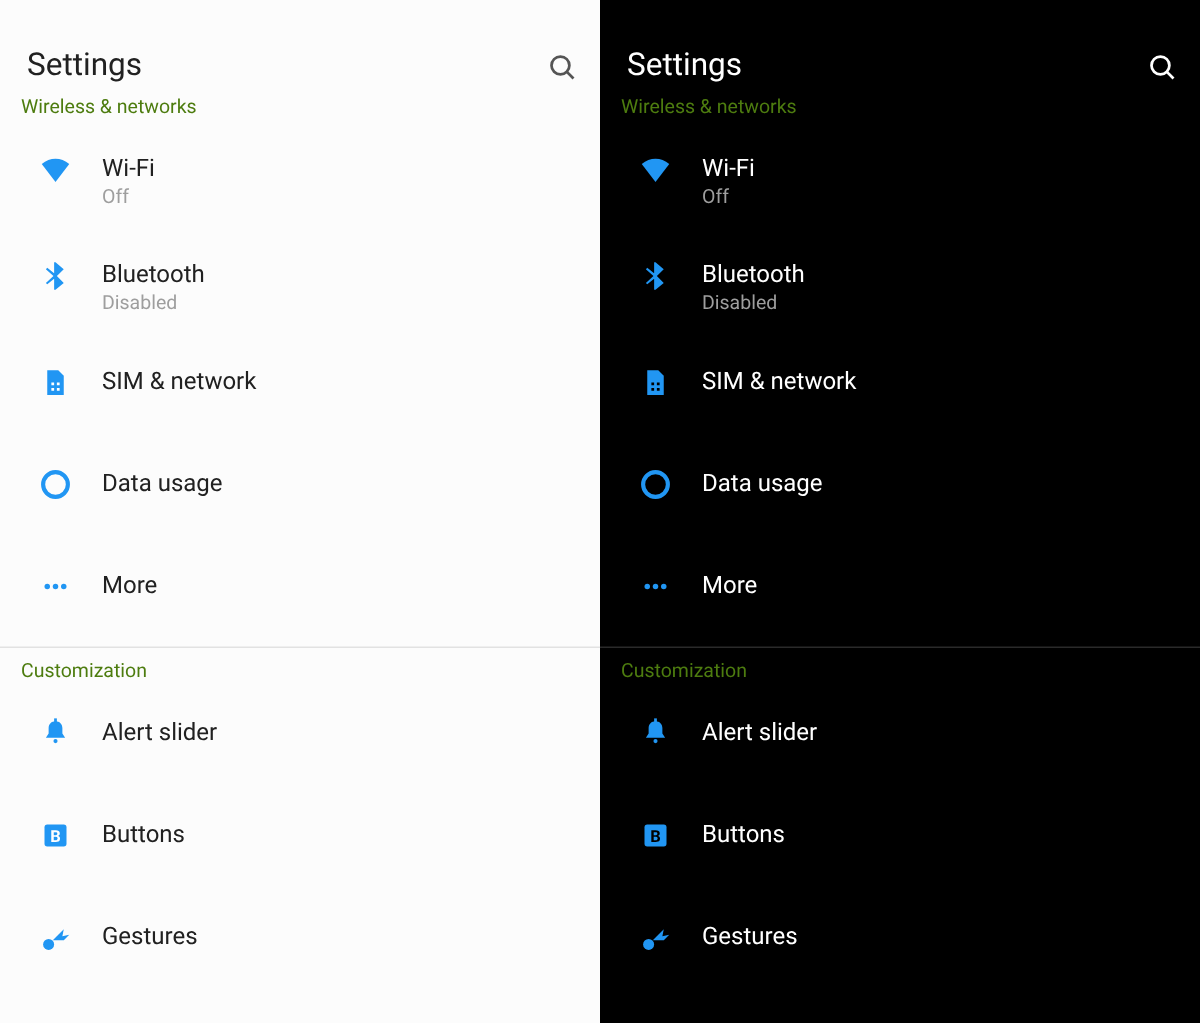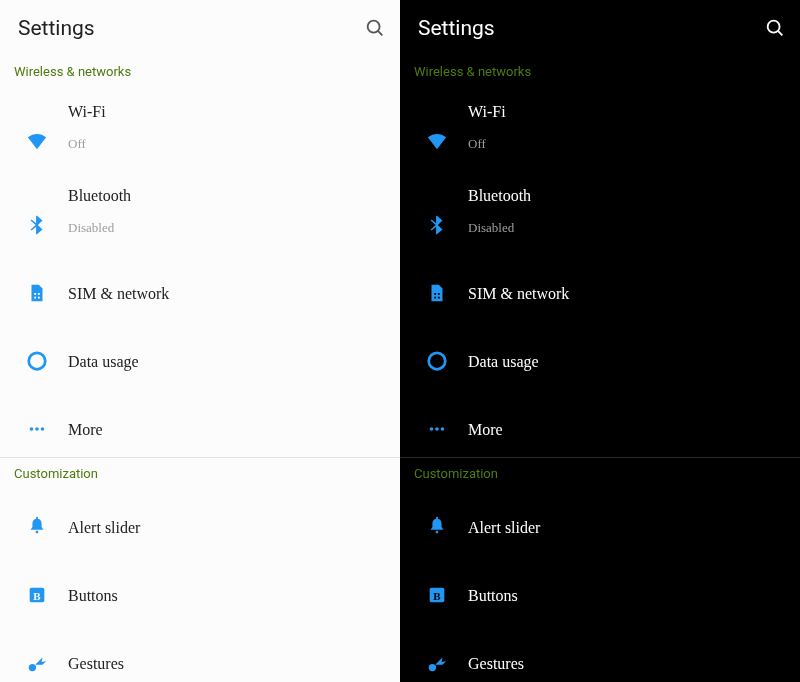--- a/index.html
+++ b/index.html
@@ -1,31 +1,31 @@
 <!DOCTYPE html>
 <html><head>
   <meta charset="utf-8">
   <style>
     * { margin: 0; padding: 0; box-sizing: border-box; }
     body { font-family: Roboto, -apple-system, 'Segoe UI', Arial, sans-serif; width: 800px; height: 682px; overflow: hidden; display: flex; }
     .panel { width: 400px; height: 682px; overflow: hidden; position: relative; }
     .panel.light { background: #fcfcfc; color: #212121; }
     .panel.dark  { background: #000000; color: #ffffff; }
-    .header { display: flex; align-items: center; height: 56px; padding: 0 14px 0 18px; }
+    .header { display: flex; align-items: flex-end; height: 56px; padding: 0 14px 0 18px; }
     .header .title { font-size: 21px; font-weight: 400; flex: 1; }
     .search-icon { width: 22px; height: 22px; display:flex; align-items:center; justify-content:center; }
     .light .search-icon svg { stroke:#555; }
     .dark .search-icon svg { stroke:#fff; }
     .section-label { font-size: 13px; color: #4d7c0f; padding: 8px 14px 6px; font-weight: 400; }
-    .item { display: flex; align-items: flex-end; padding: 17px 14px; min-height: 68px; font-family: Liberation Serif, serif; }
+    .item { display: flex; align-items: flex-start; padding: 17px 14px; min-height: 68px; }
     .icon-cell { width: 46px; display:flex; justify-content:center; align-items:center; }
     .icon-cell svg { width: 22px; height: 22px; }
     .txt-cell { flex: 1; padding-left: 8px; }
     .item-title { font-size: 16px; line-height: 1.25; }
-    .item-sub { font-size: 13px; margin-top: 14px; }
+    .item-sub { font-size: 13px; margin-top: 2px; }
     .light .item-sub { color: #9e9e9e; }
     .dark .item-sub { color: #9e9e9e; }
     .divider { height: 1px; }
     .light .divider { background: #e2e2e2; }
     .dark .divider { background: #2a2a2a; }
     .blue { fill:#2196f3; }
     .blue-stroke { stroke:#2196f3; fill:none; }
   </style>
 </head>
 <body>

